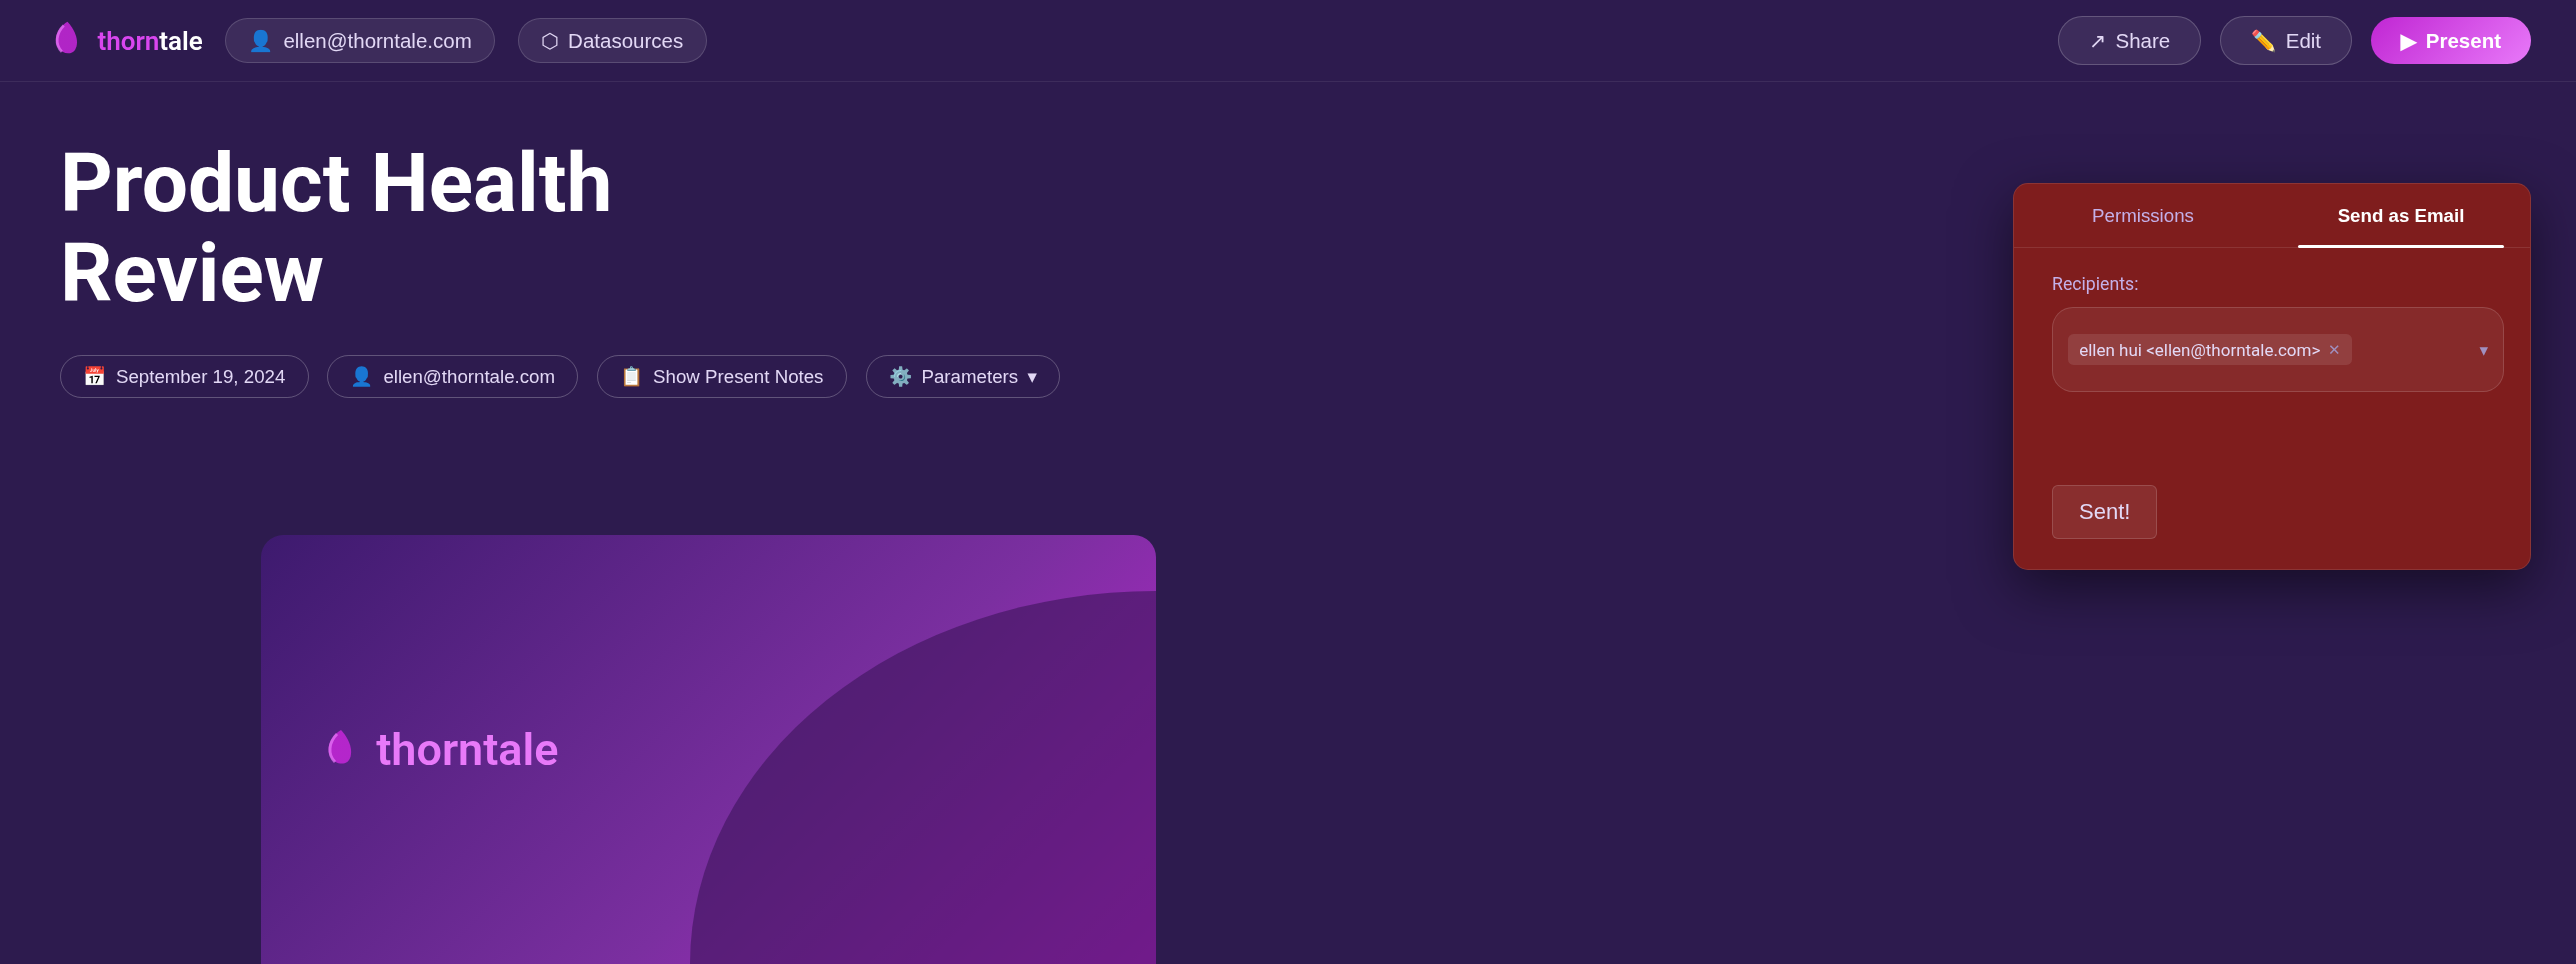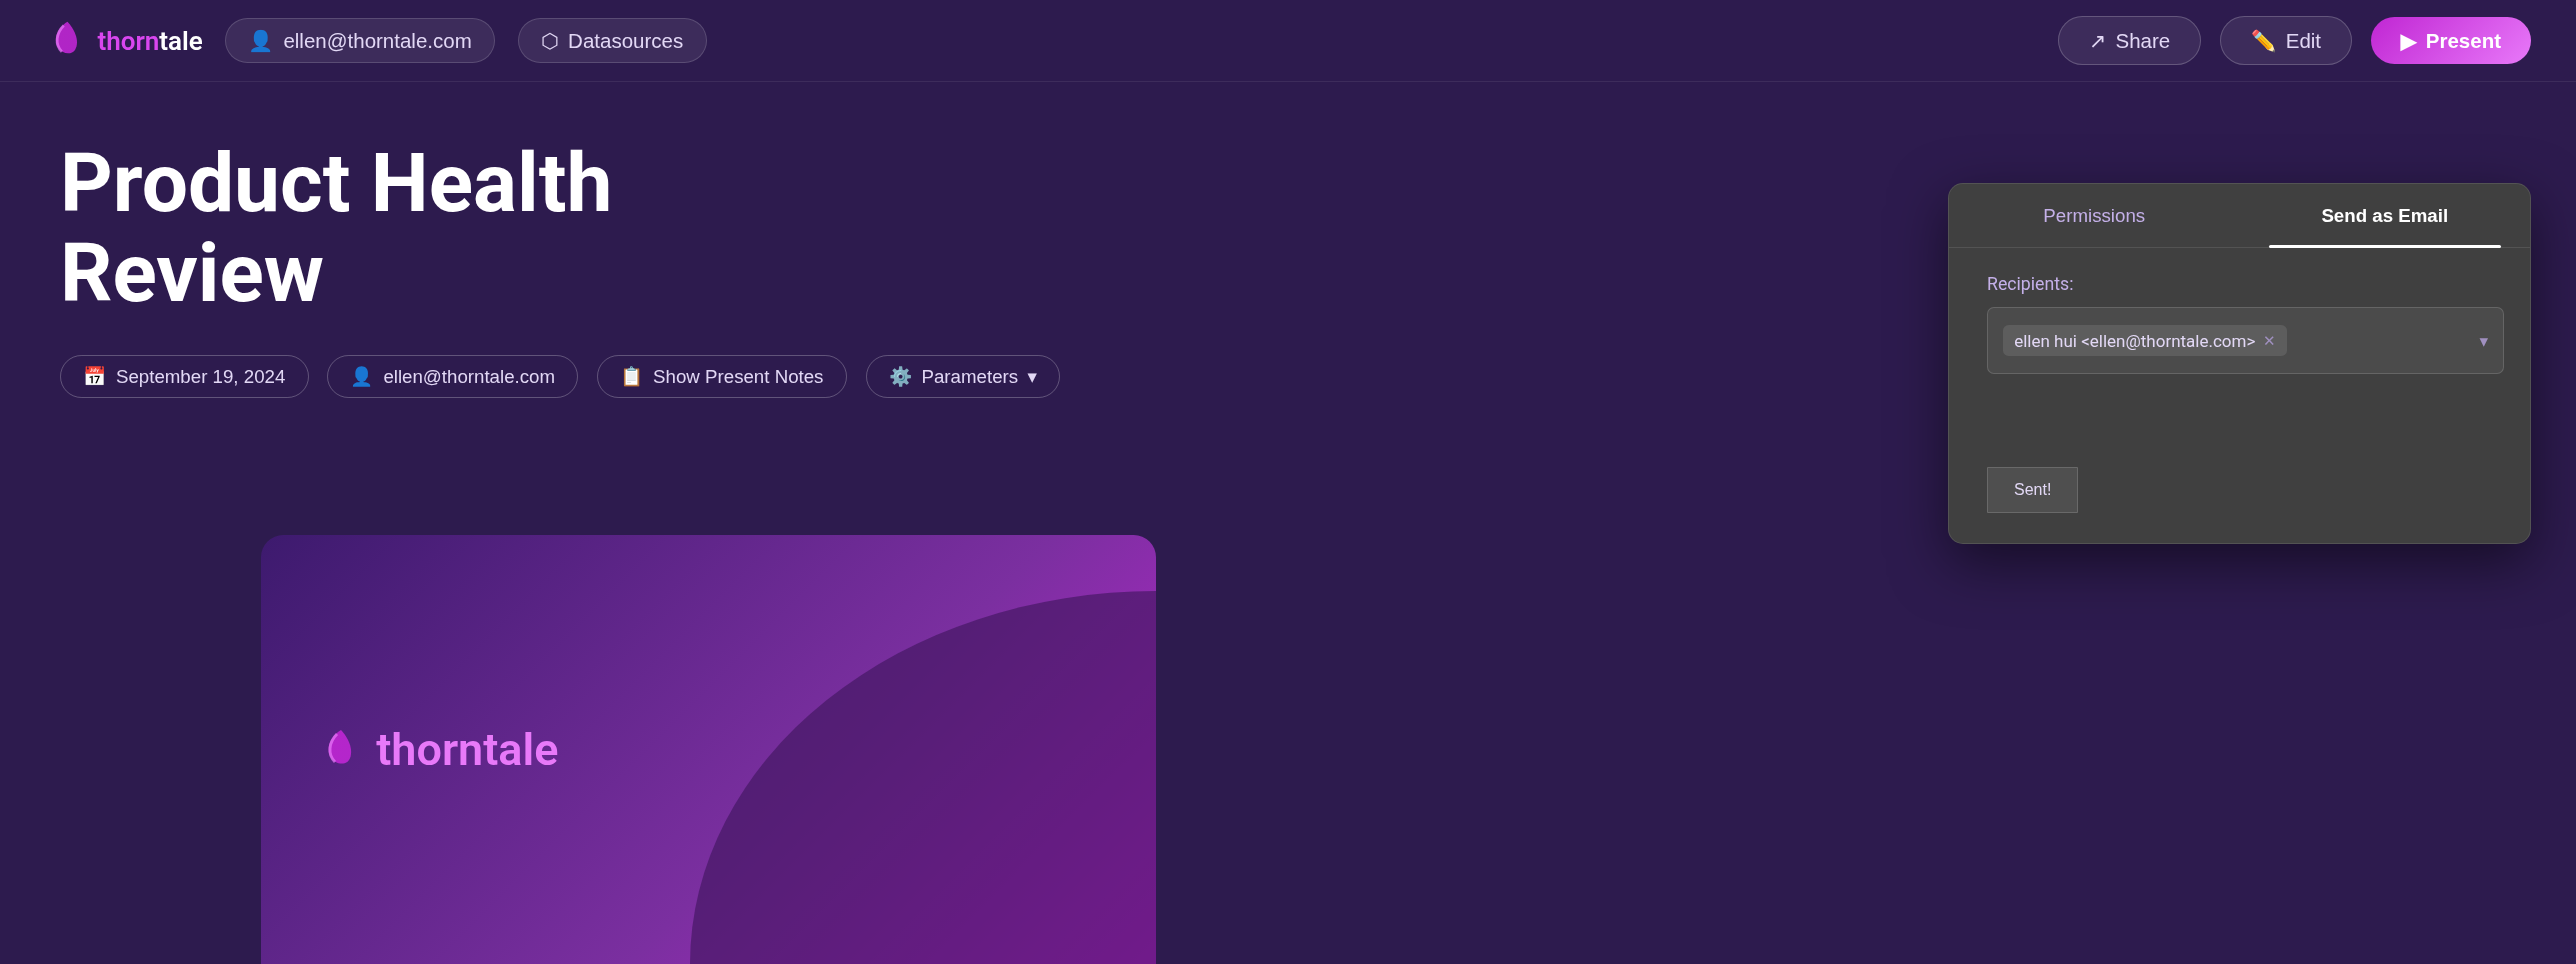--- a/index.html
+++ b/index.html
@@ -175,22 +175,22 @@
 
     .slide-logo-text span {
       color: #e879f9;
     }
 
     
     .share-panel {
       position: absolute;
       top: 101px;
       right: 45px;
-      width: 583px;
-      background: #404040;
+      width: 518px;
+      background: #7f1d1d;
       border-radius: 15px;
       border: 0.9px solid rgba(255,255,255,0.1);
       box-shadow: 0 18.7px 56px rgba(0,0,0,0.5);
       overflow: hidden;
       z-index: 100;
     }
 
     .share-tabs {
       display: flex;
       border-bottom: 0.9px solid rgba(255,255,255,0.1);
@@ -234,22 +234,22 @@
       color: #c4b0e8;
       margin-bottom: 13px;
     }
 
     .recipients-input {
       display: flex;
       align-items: center;
       justify-content: space-between;
       background: rgba(255,255,255,0.06);
       border: 0.9px solid rgba(255,255,255,0.15);
-      border-radius: 7px;
-      padding: 17px 15px;
+      border-radius: 21px;
+      padding: 26px 15px;
       min-height: 50px;
     }
 
     .recipient-tag {
       display: flex;
       align-items: center;
       gap: 7.5px;
       background: rgba(255,255,255,0.1);
       border-radius: 5.6px;
       padding: 5.6px 11.2px;
@@ -271,24 +271,24 @@
     .spacer-area {
       height: 93px;
     }
 
     .sent-btn {
       display: inline-flex;
       align-items: flex-end;
       justify-content: center;
       background: rgba(255,255,255,0.08);
       border: 0.9px solid rgba(255,255,255,0.15);
-      border-radius: 1px;
+      border-radius: 6px;
       padding: 13px 26px;
       color: #e2d8f5;
-      font-size: 16px;
+      font-size: 22px;
       cursor: pointer;
     }
 
   </style>
 </head>
 <body>
 
 <nav class="navbar">
   <div class="navbar-left">
     <div class="logo">

